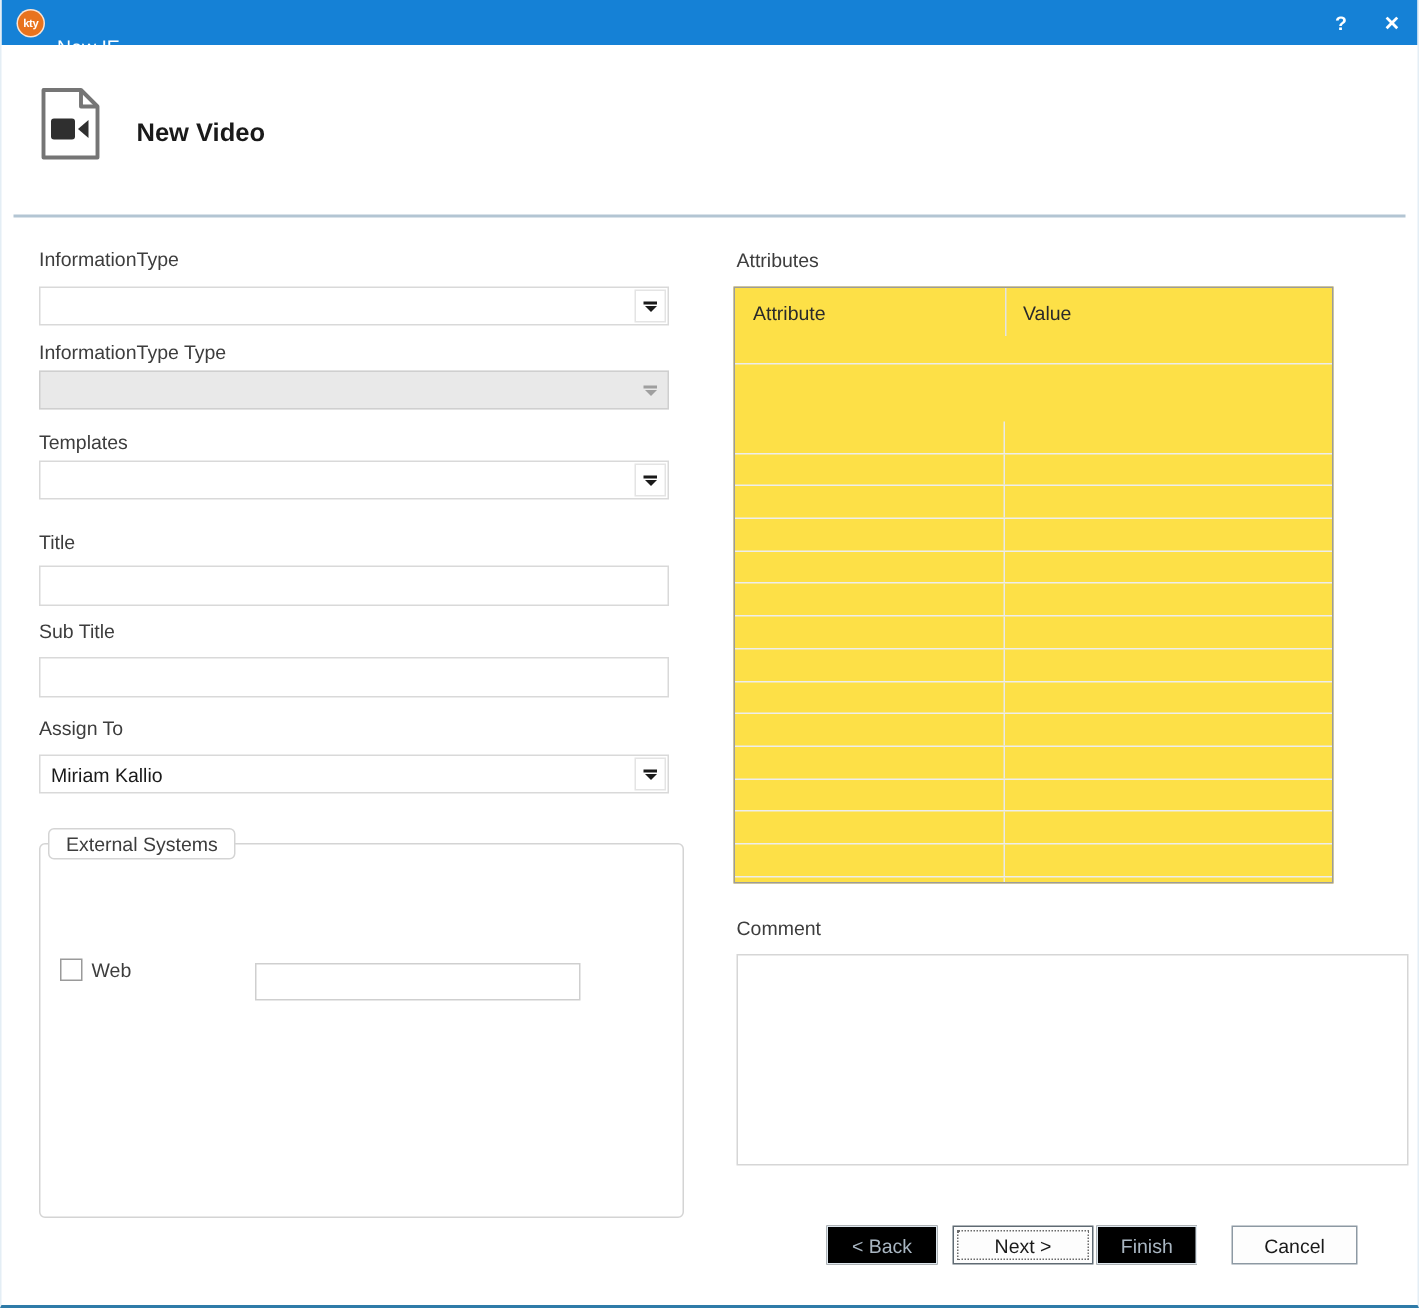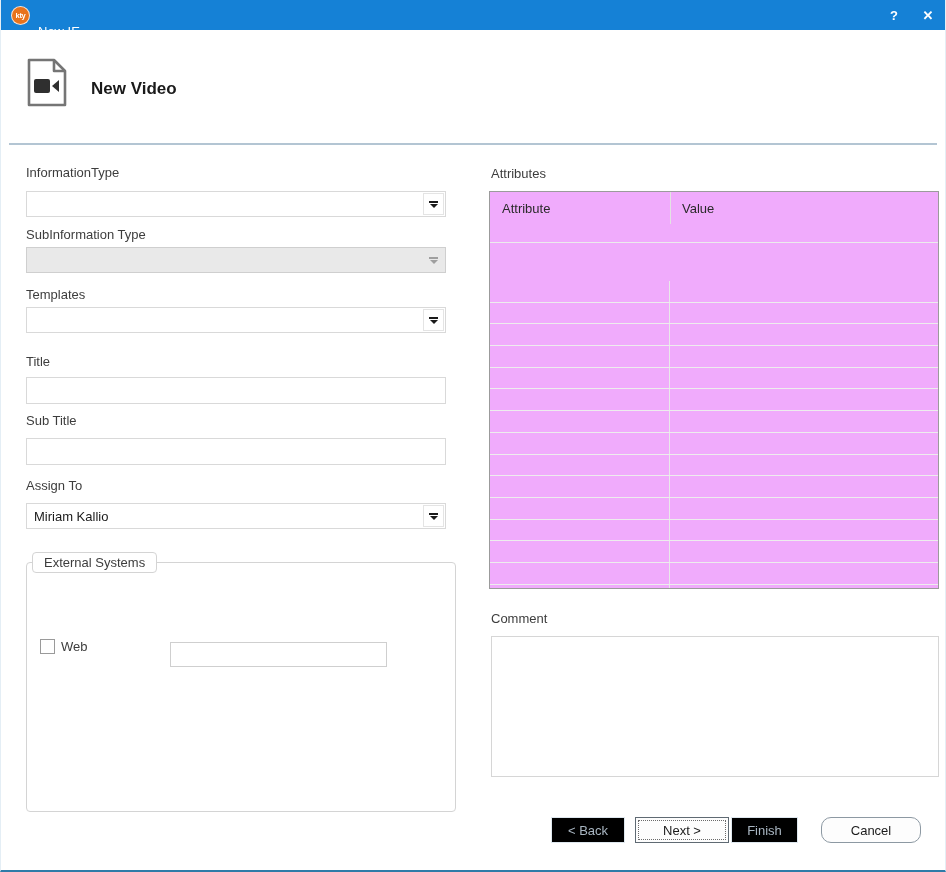--- a/index.html
+++ b/index.html
@@ -96,22 +96,22 @@
   }
   .web-label { font-size: 13px; color: #3d3d3d; margin-left: 6px; }
   .web-input {
     position: absolute; left: 143px; top: 79px; width: 217px; height: 25px;
     border: 1px solid #cfcfcf; background: #fff; font-family: inherit; font-size: 13px;
     padding: 0 6px; outline: none;
   }
 
   
   .attr-table {
-    position: absolute; left: 488px; top: 191px; width: 450px; height: 398px;
-    border: 1px solid #9b9b9b; background: #f0abfc;
+    position: absolute; left: 488px; top: 191px; width: 400px; height: 398px;
+    border: 1px solid #9b9b9b; background: #fde047;
     display: flex; flex-direction: column; overflow: hidden; gap: 38px;
   }
   .t-header { position: relative; height: 51px; border-bottom: 1px solid #ececec; flex: none; }
   .t-header .h-cell { position: absolute; top: 9px; font-size: 13px; color: #2a2a2a; }
   .t-header .h-cell.c1 { left: 12px; }
   .t-header .h-cell.c2 { left: 192px; }
   .t-header .h-divider { position: absolute; left: 180px; top: 0; width: 1px; height: 32px; background: #e3e3e3; }
   .t-body { flex: 1; display: flex; flex-direction: column; }
   .t-row { height: 21.7px; flex: none; border-bottom: 1px solid #ededed; display: flex; }
   .t-cell-left { width: 180px; border-right: 1px solid #e9e9e9; }
@@ -134,21 +134,21 @@
   .dlg-btn.enabled {
     background: #fdfdfd; border: 1px solid #8d99a3; color: #1a1a1a;
   }
   .dlg-btn.focused {
     border: 1px solid #5f6a73;
     outline: 1px dotted #6b6b6b; outline-offset: -4px;
   }
   .btn-back   { left: 550px; width: 74px; }
   .btn-next   { left: 634px; width: 94px; }
   .btn-finish { left: 730px; width: 67px; }
-  .btn-cancel { left: 820px; width: 100px; border-radius: 10px; }
+  .btn-cancel { left: 820px; width: 84px; }
 </style>
 </head>
 <body>
 
 <div class="window">
 
   <div class="titlebar">
     <div class="app-icon">kty</div>
     <div class="titlebar-title">New IE</div>
     <div class="titlebar-controls">
@@ -170,21 +170,21 @@
 
   <div class="lbl" style="left:25px; top:165px;">InformationType</div>
   <div class="combo" style="left:25px; top:191px; width:420px;">
     <div class="combo-value"></div>
     <div class="combo-btn">
         <span class="arrow-bar"></span>
         <span class="arrow-tri"></span>
       </div>
   </div>
 
-  <div class="lbl" style="left:25px; top:227px;">SubInformation Type</div>
+  <div class="lbl" style="left:25px; top:227px;">InformationType Type</div>
   <div class="combo disabled" style="left:25px; top:247px; width:420px;">
     <div class="combo-value"></div>
     <div class="combo-btn">
         <span class="arrow-bar"></span>
         <span class="arrow-tri"></span>
       </div>
   </div>
 
   <div class="lbl" style="left:25px; top:287px;">Templates</div>
   <div class="combo" style="left:25px; top:307px; width:420px;">

